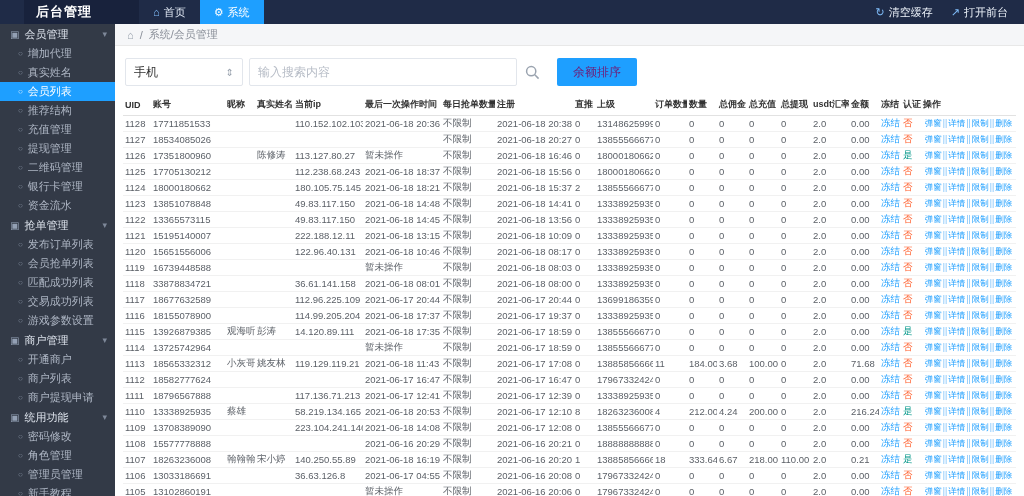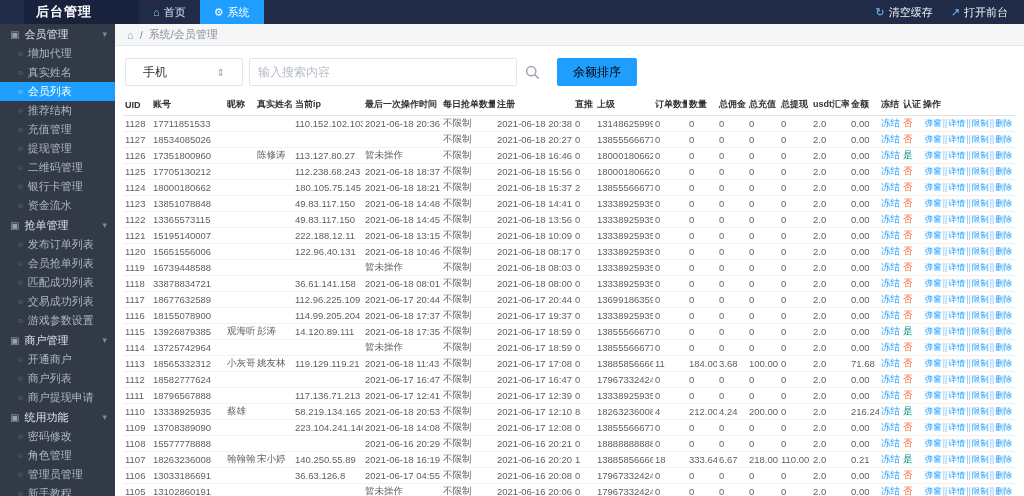--- a/index.html
+++ b/index.html
@@ -33,29 +33,29 @@
   .side-item.active .i-icon{color:#d6ecff;}
 
   
   .main{position:absolute;top:24px;left:115px;width:909px;height:472px;background:#fff;}
   .breadcrumb{height:22px;background:#f5f6f8;border-bottom:1px solid #e8e8e8;
     display:flex;align-items:center;gap:6px;padding:0 12px;font-size:11px;color:#8a8f99;}
   .bc-icon{color:#9aa3af;font-size:11px;}
 
   .search-row{display:flex;align-items:center;padding:12px 10px 8px;}
   .select{width:118px;height:28px;border:1px solid #e2e6ec;border-radius:2px;background:#fff;
-    display:flex;align-items:center;justify-content:space-between;padding:0 17px;
+    display:flex;align-items:center;justify-content:space-between;padding:0 8px;
     font-size:12px;color:#333;cursor:pointer;}
   .sel-arrow{color:#9aa3af;font-size:10px;}
   .search-input{width:268px;height:28px;border:1px solid #e2e6ec;border-radius:2px;
     padding:0 8px;font-size:12px;color:#8b5cf6;outline:none;margin-left:6px;}
   .search-input::placeholder{color:#b6bcc6;}
   .search-btn{width:30px;height:28px;display:flex;align-items:center;justify-content:center;cursor:pointer;}
   .sort-btn{height:28px;padding:0 16px;background:#1E9FFF;border:none;border-radius:2px;
-    color:#000000;font-size:12px;cursor:pointer;margin-left:10px;}
+    color:#701a75;font-size:12px;cursor:pointer;margin-left:10px;}
 
   
   .table-wrap{padding:0 8px;}
   table{width:100%;border-collapse:collapse;table-layout:fixed;}
   th{font-size:9px;font-weight:bold;color:#333;text-align:left;padding:4px 2px;
     border-bottom:1px solid #e2e2e2;white-space:nowrap;overflow:hidden;margin-left:6px;}
   td{font-size:9.5px;color:#5a5f66;padding:1px 2px;height:14px;
     border-bottom:1px solid #f1f1f1;white-space:nowrap;overflow:hidden;}
   .link{color:#1E9FFF;cursor:pointer;}
   .sep{color:#74bdf9;margin:0 1px;}

